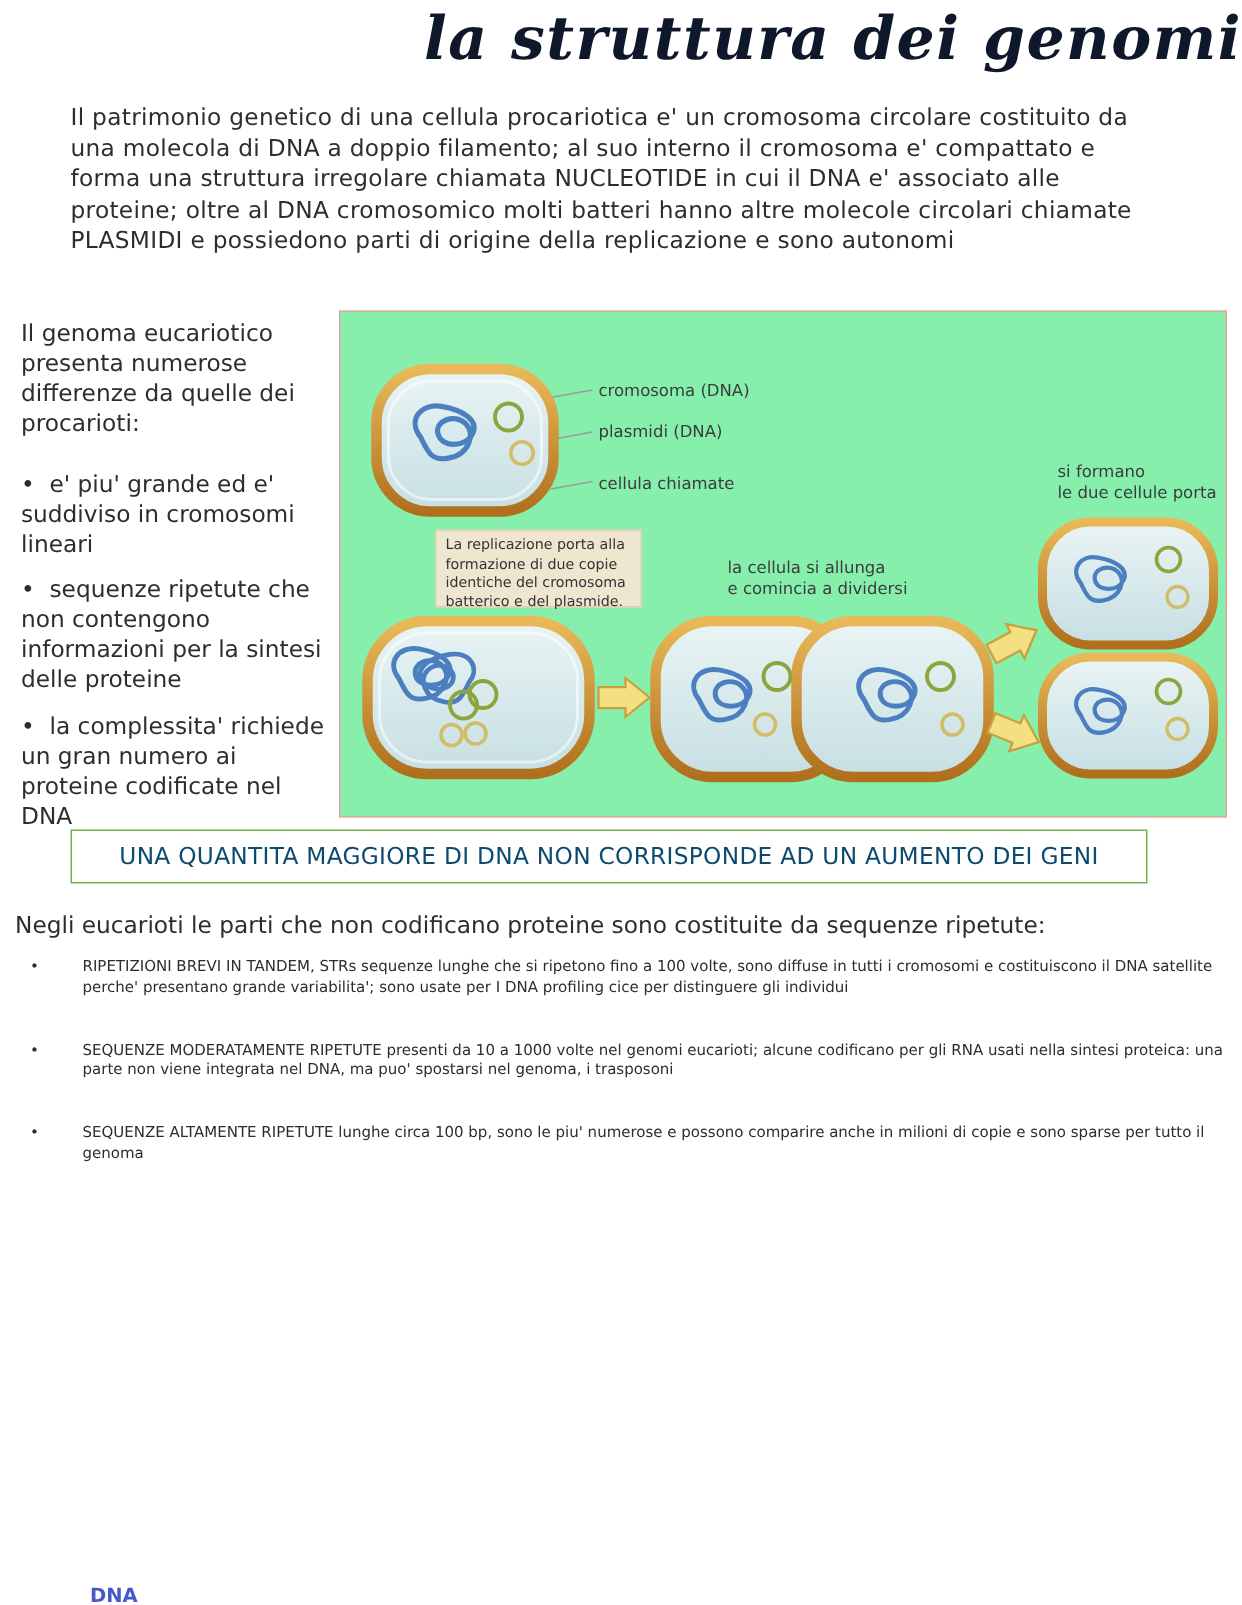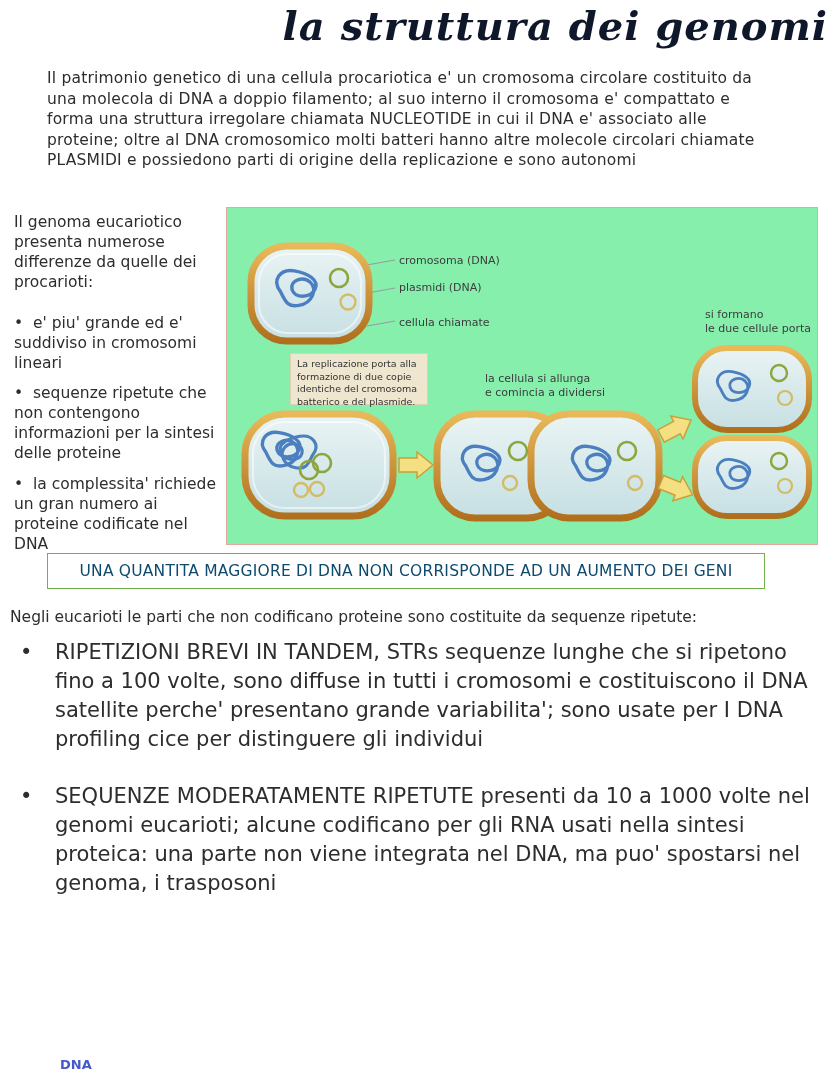--- a/index.html
+++ b/index.html
@@ -35,21 +35,21 @@
                  background:#efe6d0; border:1px solid #ddd1b2; padding:4px 6px;
                  font-size:9.5px; line-height:1.32; color:#333;margin-left:44px; }
 
   .highlight { position:absolute; left:47px; top:553px; width:718px;
                border:1.5px solid #72b14b; padding:8px 10px; text-align:center;
                font-size:15.5px; letter-spacing:0.2px; color:#0c4a6e; background:#fff; }
 
   .lead { position:absolute; left:10px; top:608px; width:812px; font-size:15.5px; }
 
   .main-list { position:absolute; left:18px; top:638px; width:800px;
-               list-style:none; font-size:21px; line-height:1.38; }
+               list-style:none; font-size:10px; line-height:1.38; }
   .main-list li { position:relative; padding-left:37px; margin-bottom:28px; }
   .main-list li::before { content:"•"; position:absolute; left:2px; top:0; }
 
   .footer-partial { position:absolute; left:60px; top:1057px; color:#4759c8;
                     font-weight:bold; font-size:13px; }
 </style>
 </head>
 <body>
 
 <div class="page">
@@ -136,17 +136,18 @@
 le due cellule porta</div>
   </div>
 
   <div class="highlight">UNA QUANTITA MAGGIORE DI DNA NON CORRISPONDE AD UN AUMENTO DEI GENI</div>
 
   <p class="lead">Negli eucarioti le parti che non codificano proteine sono costituite da sequenze ripetute:</p>
 
   <ul class="main-list">
     <li><span>RIPETIZIONI BREVI IN TANDEM, STRs sequenze lunghe che si ripetono fino a 100 volte, sono diffuse in tutti i cromosomi e costituiscono il DNA satellite perche' presentano grande variabilita'; sono usate per I DNA profiling cice per distinguere gli individui</span></li>
     <li><span>SEQUENZE MODERATAMENTE RIPETUTE presenti da 10 a 1000 volte nel genomi eucarioti; alcune codificano per gli RNA usati nella sintesi proteica: una parte non viene integrata nel DNA, ma puo' spostarsi nel genoma, i trasposoni</span></li>
+    <li><span>SEQUENZE ALTAMENTE RIPETUTE lunghe circa 100 bp, sono le piu' numerose e possono comparire anche in milioni di copie e sono sparse per tutto il genoma</span></li>
   </ul>
 
   <div class="footer-partial">DNA</div>
 
 </div>
 
 </body></html>

